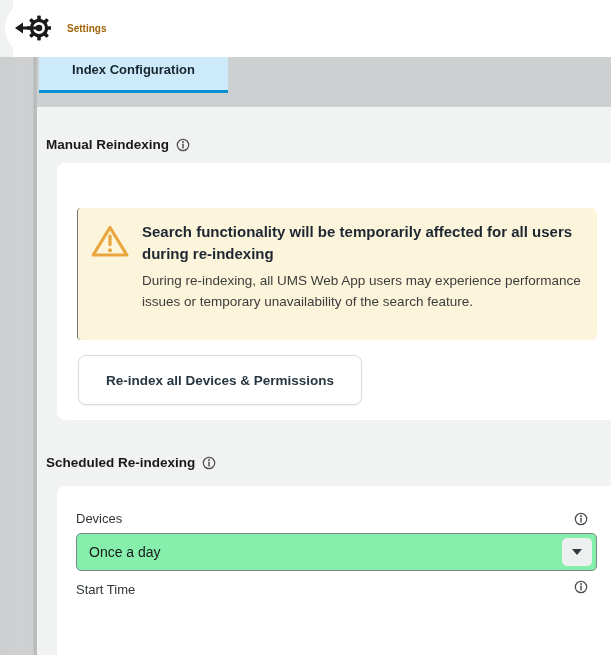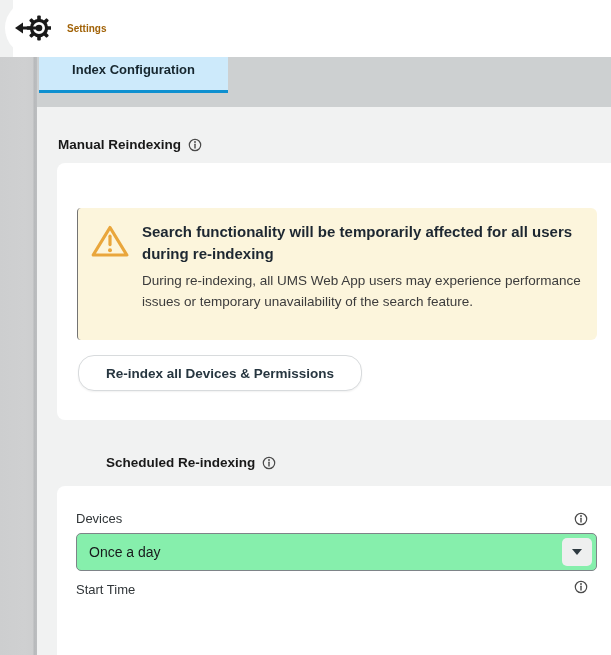--- a/index.html
+++ b/index.html
@@ -26,43 +26,43 @@
     background:linear-gradient(to right,#cdcecf 0,#cfd0d1 25px,#cdcecf 33px,#b7b9bb 34px,#bcbec0 37px);
   }
   .tab{
     position:absolute;left:39px;top:48px;width:189px;height:45px;box-sizing:border-box;
     background:#cdeafb;border-radius:8px 8px 0 0;border-bottom:3px solid #0e90d0;
     display:flex;align-items:center;justify-content:center;
     font-weight:bold;font-size:13px;color:#16262e;z-index:3;cursor:pointer;
   }
   
   .section-heading{
-    position:absolute;left:58px;display:flex;align-items:center;gap:7px;
+    position:absolute;left:46px;display:flex;align-items:center;gap:7px;
     font-weight:bold;font-size:13.5px;color:#191919;z-index:2;
   }
   #heading-manual{top:137px;}
-  #heading-scheduled{top:455px;margin-left:48px;}
+  #heading-scheduled{top:455px;}
   .info-icon{display:inline-flex;line-height:0;}
   
   .card{position:absolute;left:57px;width:554px;background:#ffffff;z-index:1;}
   #card-manual{top:163px;height:257px;border-radius:8px 0 0 8px;}
   #card-scheduled{top:486px;height:169px;border-radius:8px 0 0 0;}
   
   .warning{
     position:absolute;left:20px;top:45px;width:520px;height:132px;box-sizing:border-box;
     background:#fcf5dc;border-left:1px solid #737373;border-radius:4px 6px 6px 4px;
     display:flex;padding:13px 14px 0 0;
   }
   .warning-icon-col{flex:0 0 64px;display:flex;justify-content:center;padding-top:3px;}
   .warning-title{font-weight:bold;font-size:15px;line-height:21.5px;color:#1d2731;}
   .warning-body{margin-top:6px;font-size:13.5px;line-height:21px;color:#3c3c3c;}
   
   .reindex-btn{
-    position:absolute;left:21px;top:192px;width:284px;height:36px;box-sizing:border-box;
-    background:#ffffff;border:1px solid #d8dbdd;border-radius:16px;
+    position:absolute;left:21px;top:192px;width:284px;height:50px;box-sizing:border-box;
+    background:#ffffff;border:1px solid #d8dbdd;border-radius:8px;
     box-shadow:0 1px 2px rgba(0,0,0,.06);
     font-family:inherit;font-weight:bold;font-size:13.5px;color:#273640;
     display:flex;align-items:center;justify-content:center;cursor:pointer;
   }
   
   .field-label{position:absolute;left:19px;font-size:13px;color:#303538;}
   #interval-label{top:506px;}  
   .card .field-label{left:19px;}
   #card-scheduled #interval-label{top:25px;}
   #card-scheduled #starttime-label{top:96px;}

